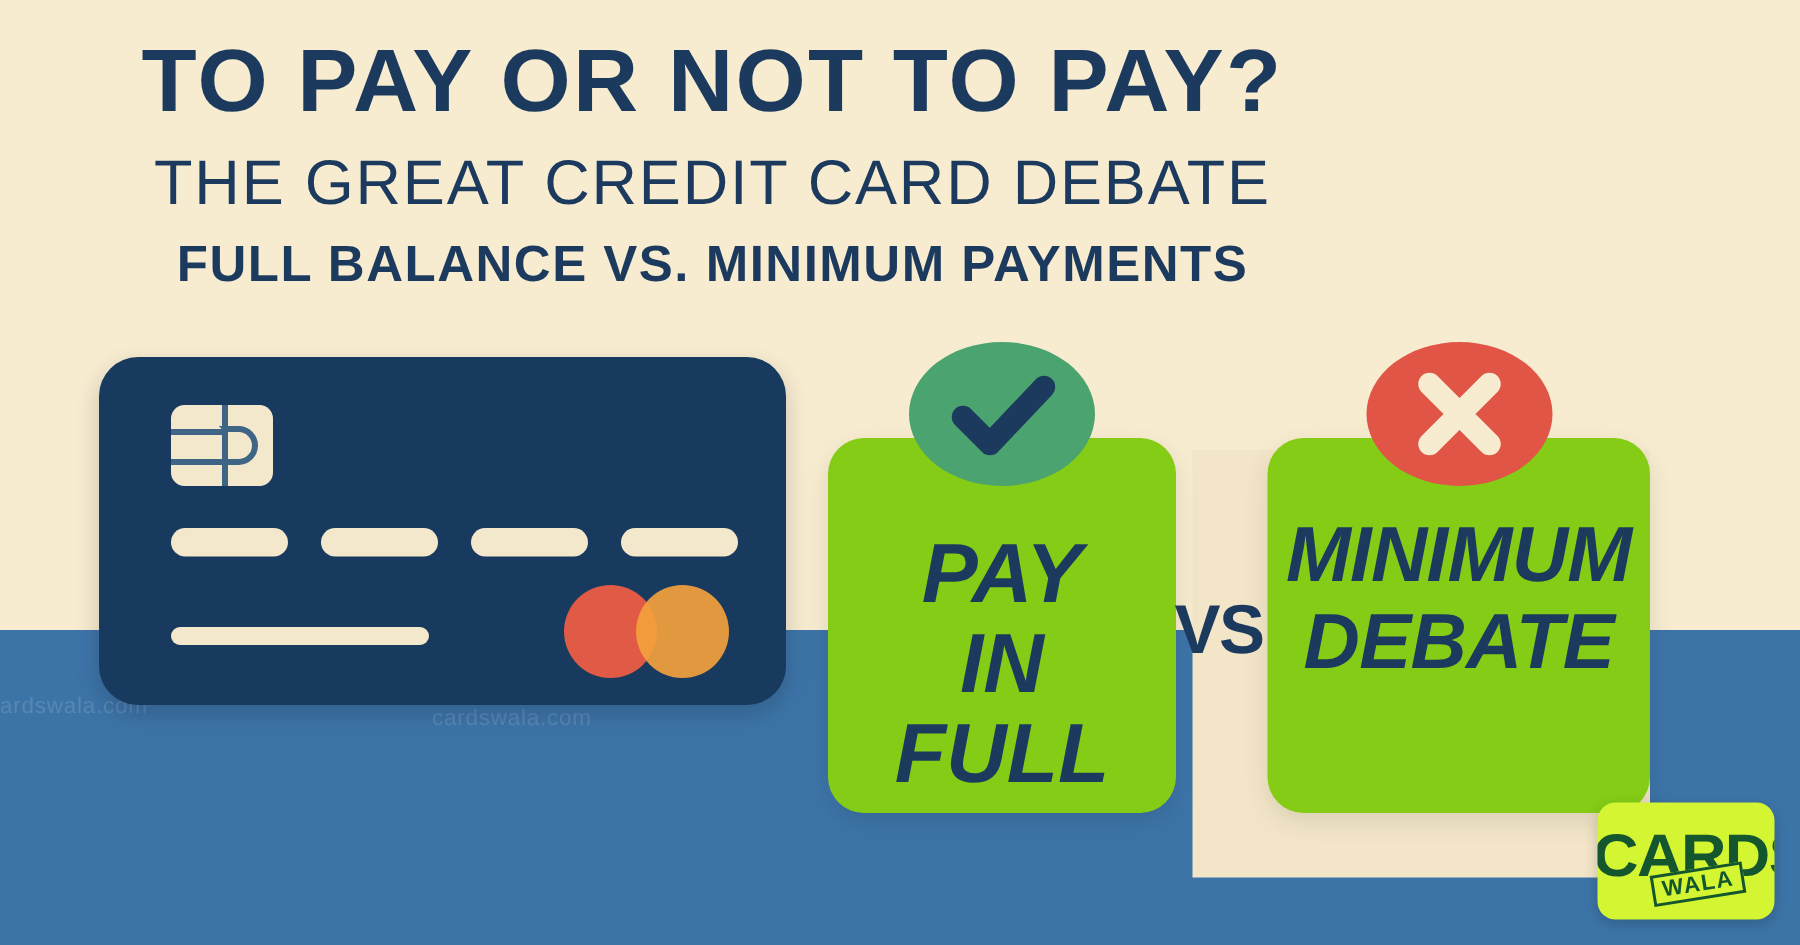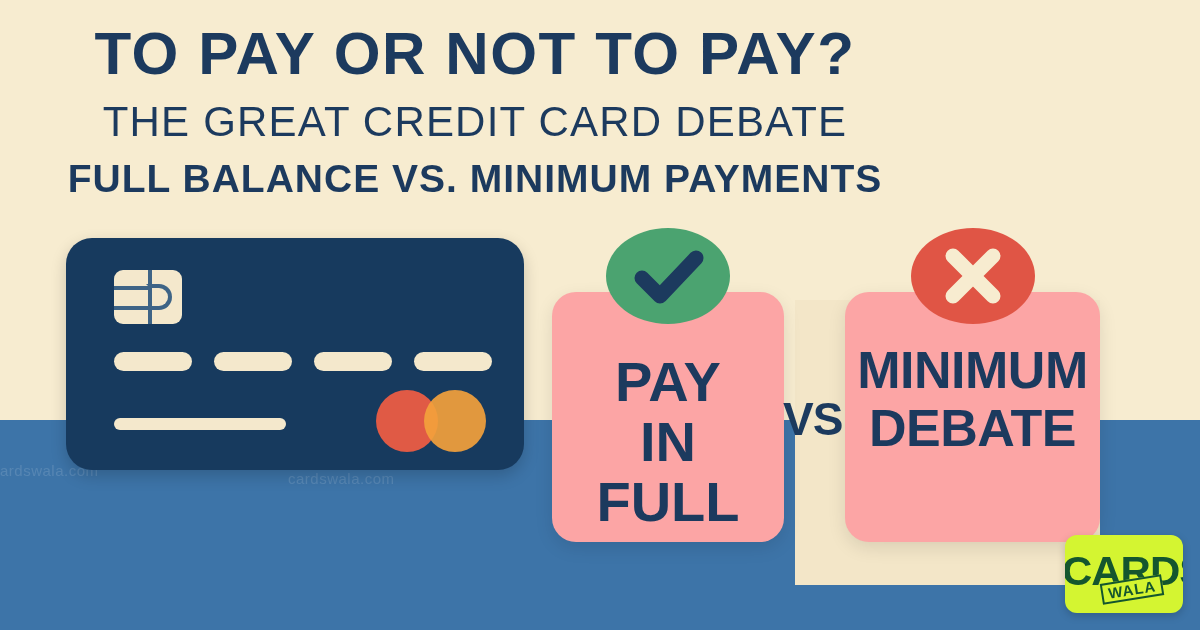--- a/index.html
+++ b/index.html
@@ -58,21 +58,21 @@
     transform:scaleX(1.02);
   }
   .title-sub {
     font-size:42px;
     font-weight:normal;
     letter-spacing:1.2px;
     line-height:1.05;
     margin-top:16px;
   }
   .title-sub2 {
-    font-size:39px;
+    font-size:34px;
     font-weight:bold;
     letter-spacing:1px;
     line-height:1.05;
     margin-top:15px;
   }
 
   
   .credit-card {
     position:absolute;
     left:66px; top:238px;
@@ -128,23 +128,24 @@
     right:38px; top:152px;
     width:110px; height:62px;
   }
   .mc-circle { position:absolute; top:0; width:62px; height:62px; border-radius:50%; }
   .mc-red    { left:0;  background:#E05A45; }
   .mc-orange { left:48px; background:#F3A13C; opacity:.92; }
 
   
   .choice {
     position:absolute;
-    background:#fca5a5;
+    background:#84cc16;
     border-radius:24px;
     box-shadow:0 6px 18px rgba(0,0,0,0.10);
+    font-style:italic;
   }
   .choice-left  { left:552px; top:292px; width:232px; height:250px; }
   .choice-right { left:845px; top:292px; width:255px; height:250px; }
 
   .badge {
     position:absolute;
     width:124px; height:96px;
     border-radius:50%;
     top:-64px;
     left:50%; margin-left:-62px;

